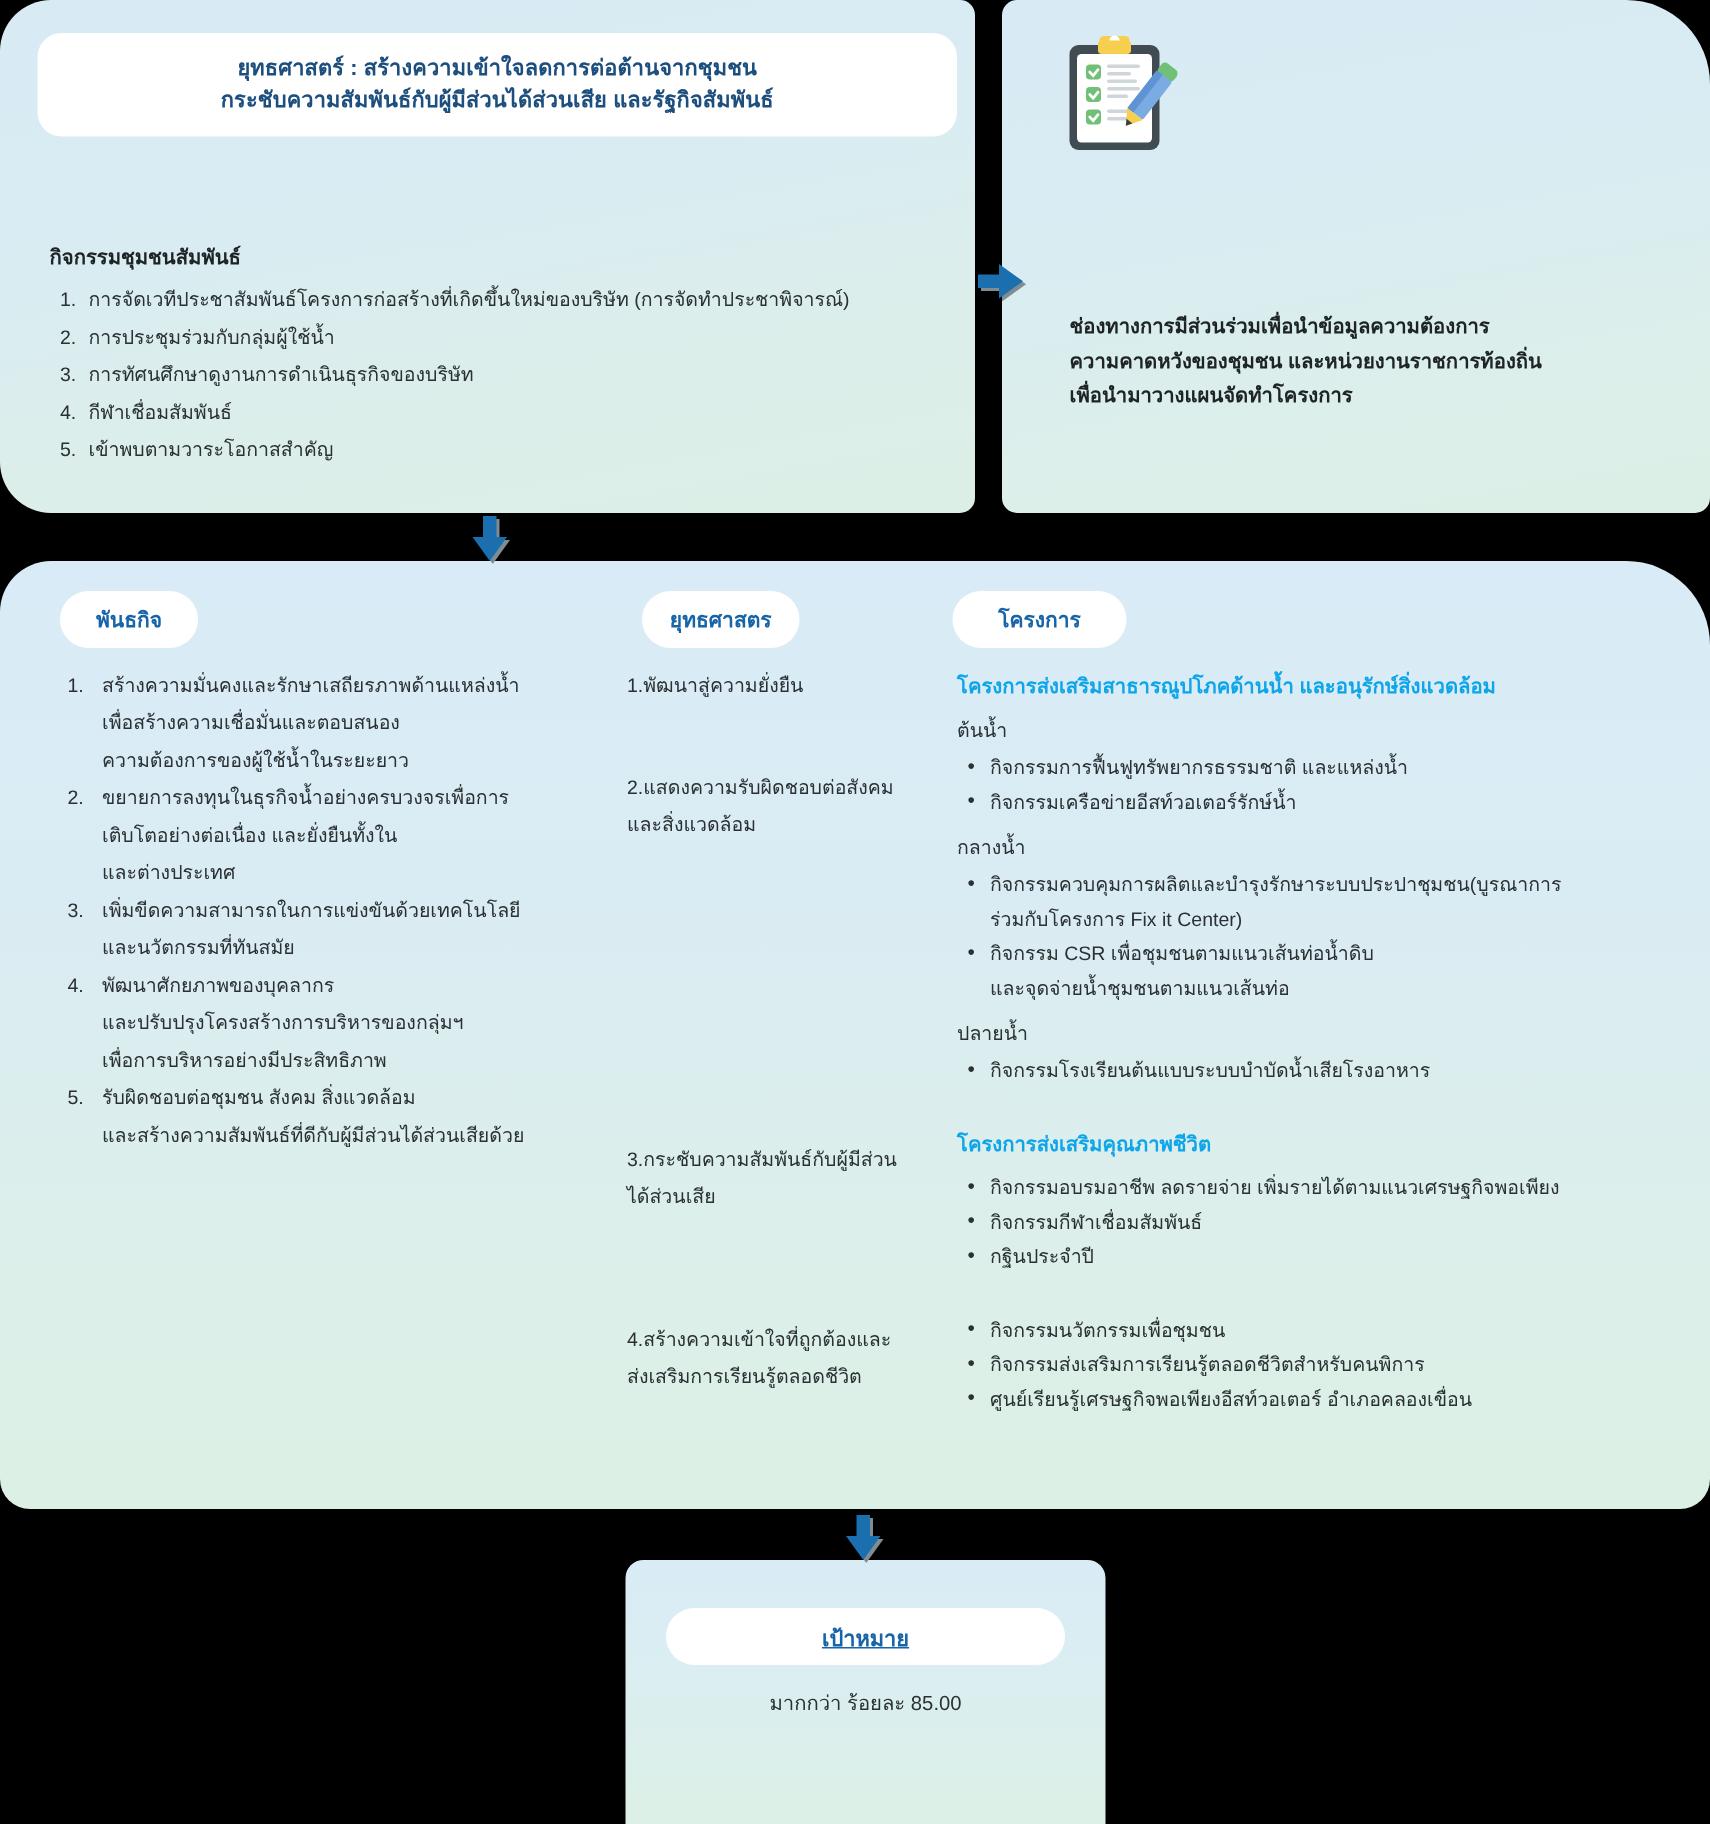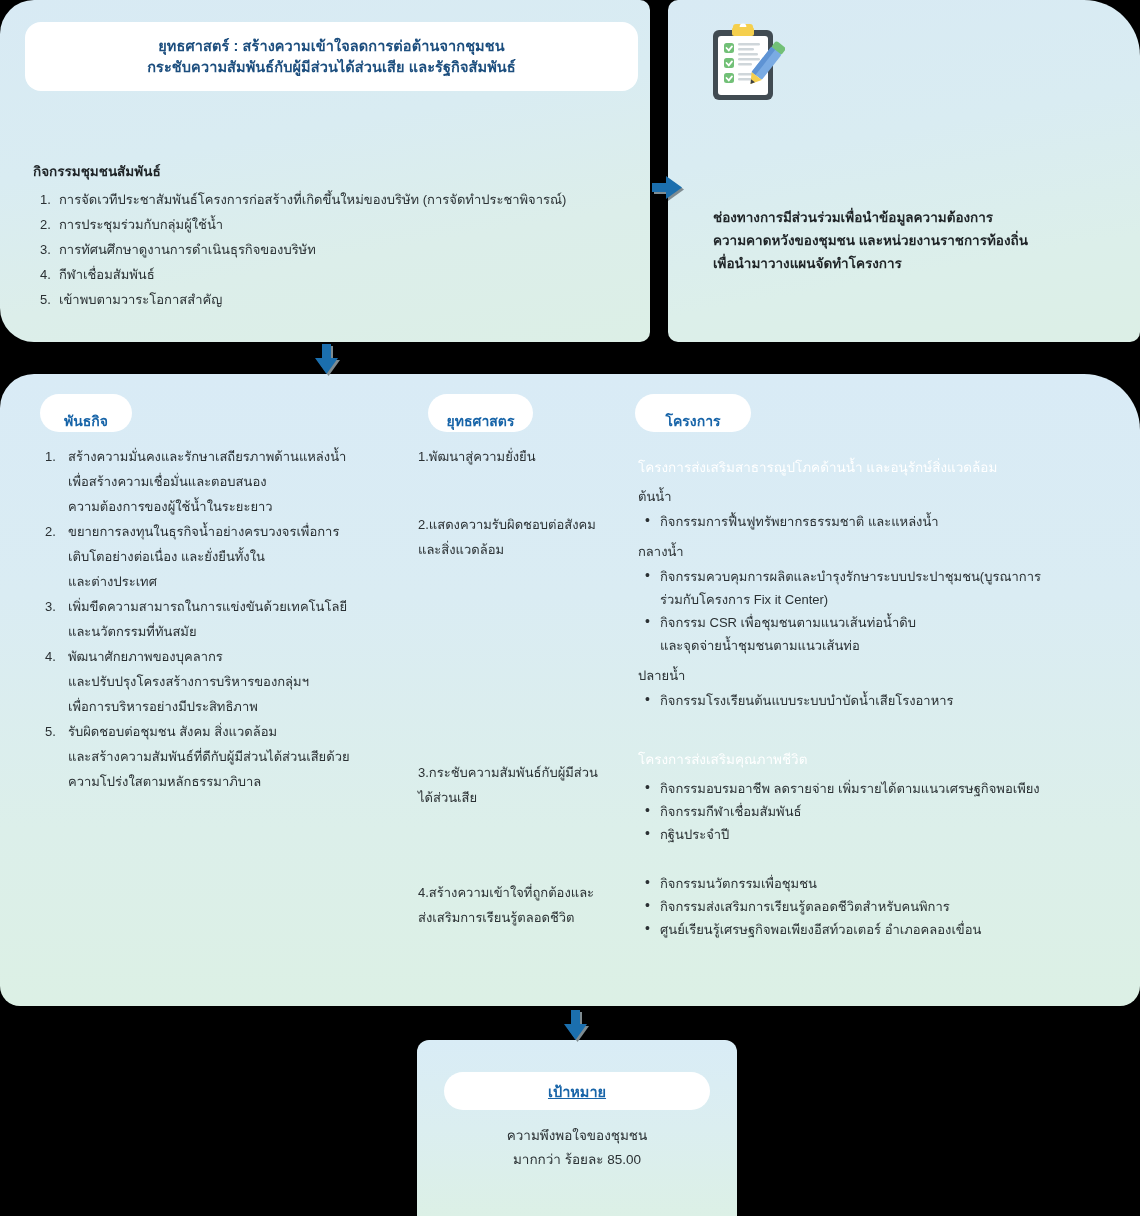--- a/index.html
+++ b/index.html
@@ -80,21 +80,21 @@
     letter-spacing: 0.1px;
     white-space: nowrap;
   }
 
   .pill {
     position: absolute;
     background: #ffffff;
     border-radius: 22px;
     height: 38px;
     display: flex;
-    align-items: flex-end;
+    align-items: center;
     justify-content: center;
     color: #1764a8;
     font-size: 14px;
     font-weight: bold;
   }
   #pill-mission { left: 40px; top: 394px; width: 92px; }
   #pill-strategy { left: 428px; top: 394px; width: 105px; }
   #pill-projects { left: 635px; top: 394px; width: 116px; }
 
   #goal-pill {
@@ -208,24 +208,23 @@
 
   #projects-col {
     position: absolute;
     left: 638px;
     top: 446px;
     width: 470px;
   }
   .proj-group { margin-bottom: 4px; }
   .proj-title {
     font-size: 13.5px;
-    font-weight: normal;
-    color: #ffffff;
+    font-weight: bold;
+    color: #0ea5e9;
     margin-bottom: 7px;
-    margin-top: 10px;
   }
   .proj-sub {
     font-size: 13px;
     color: #2a3033;
     margin-top: 8px;
     margin-bottom: 3px;
   }
   .proj-bullets {
     list-style: none;
     margin: 0;
@@ -369,21 +368,20 @@
     <li>
       <span class="num">4.</span>
       <span class="ln">พัฒนาศักยภาพของบุคลากร</span>
       <span class="ln">และปรับปรุงโครงสร้างการบริหารของกลุ่มฯ</span>
       <span class="ln">เพื่อการบริหารอย่างมีประสิทธิภาพ</span>
     </li>
     <li>
       <span class="num">5.</span>
       <span class="ln">รับผิดชอบต่อชุมชน สังคม สิ่งแวดล้อม</span>
       <span class="ln">และสร้างความสัมพันธ์ที่ดีกับผู้มีส่วนได้ส่วนเสียด้วย</span>
-      <span class="ln">ความโปร่งใสตามหลักธรรมาภิบาล</span>
     </li>
   </ol>
 </div>
 
 <div id="strategy-col">
   <div class="strat-item" style="top:0px">1.พัฒนาสู่ความยั่งยืน</div>
   <div class="strat-item" style="top:68px">2.แสดงความรับผิดชอบต่อสังคมและสิ่งแวดล้อม</div>
   <div class="strat-item" style="top:316px">3.กระชับความสัมพันธ์กับผู้มีส่วนได้ส่วนเสีย</div>
   <div class="strat-item" style="top:436px">4.สร้างความเข้าใจที่ถูกต้องและส่งเสริมการเรียนรู้ตลอดชีวิต</div>
 </div>
@@ -391,20 +389,23 @@
 <div id="projects-col">
 
   <div class="proj-group">
     <div class="proj-title">โครงการส่งเสริมสาธารณูปโภคด้านน้ำ และอนุรักษ์สิ่งแวดล้อม</div>
 
     <div class="proj-sub">ต้นน้ำ</div>
     <ul class="proj-bullets">
       <li>
           <span class="ln">กิจกรรมการฟื้นฟูทรัพยากรธรรมชาติ และแหล่งน้ำ</span>
         </li>
+      <li>
+          <span class="ln">กิจกรรมเครือข่ายอีสท์วอเตอร์รักษ์น้ำ</span>
+        </li>
     </ul>
 
     <div class="proj-sub">กลางน้ำ</div>
     <ul class="proj-bullets">
       <li>
         <span class="ln">กิจกรรมควบคุมการผลิตและบำรุงรักษาระบบประปาชุมชน(บูรณาการ</span>
         <span class="ln">ร่วมกับโครงการ Fix it Center)</span>
       </li>
       <li>
         <span class="ln">กิจกรรม CSR เพื่อชุมชนตามแนวเส้นท่อน้ำดิบ</span>
@@ -453,21 +454,20 @@
     </ul>
   </div>
 
 </div>
 
 <div class="panel" id="goal-panel"></div>
 <div id="goal-pill">
   <span>เป้าหมาย</span>
 </div>
 <div id="goal-text">
-  <div>ความพึงพอใจของชุมชน</div>
   <div>มากกว่า ร้อยละ 85.00</div>
 </div>
 
 <div class="arrow-down" id="arrow-top-to-main">
   <svg viewBox="0 0 26 34" width="26" height="34" aria-hidden="true">
     <g transform="translate(2,2)">
       <rect x="7" y="0" width="9" height="16" fill="#7f8c91"></rect>
       <path d="M0 14 L23 14 L11.5 30 Z" fill="#7f8c91"></path>
     </g>
     <rect x="7" y="0" width="9" height="16" fill="#1b6fae"></rect>

